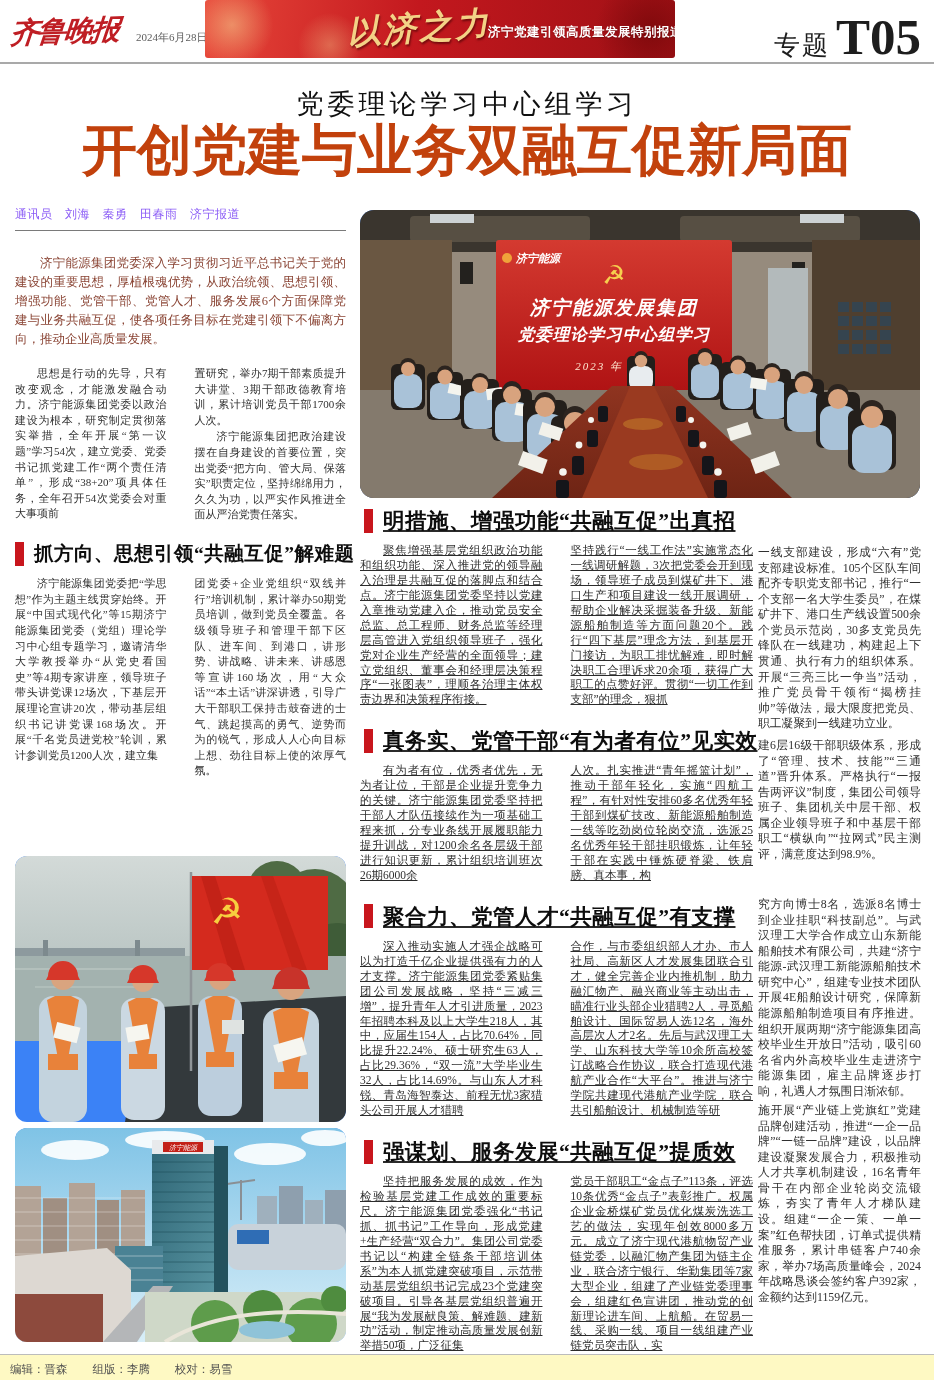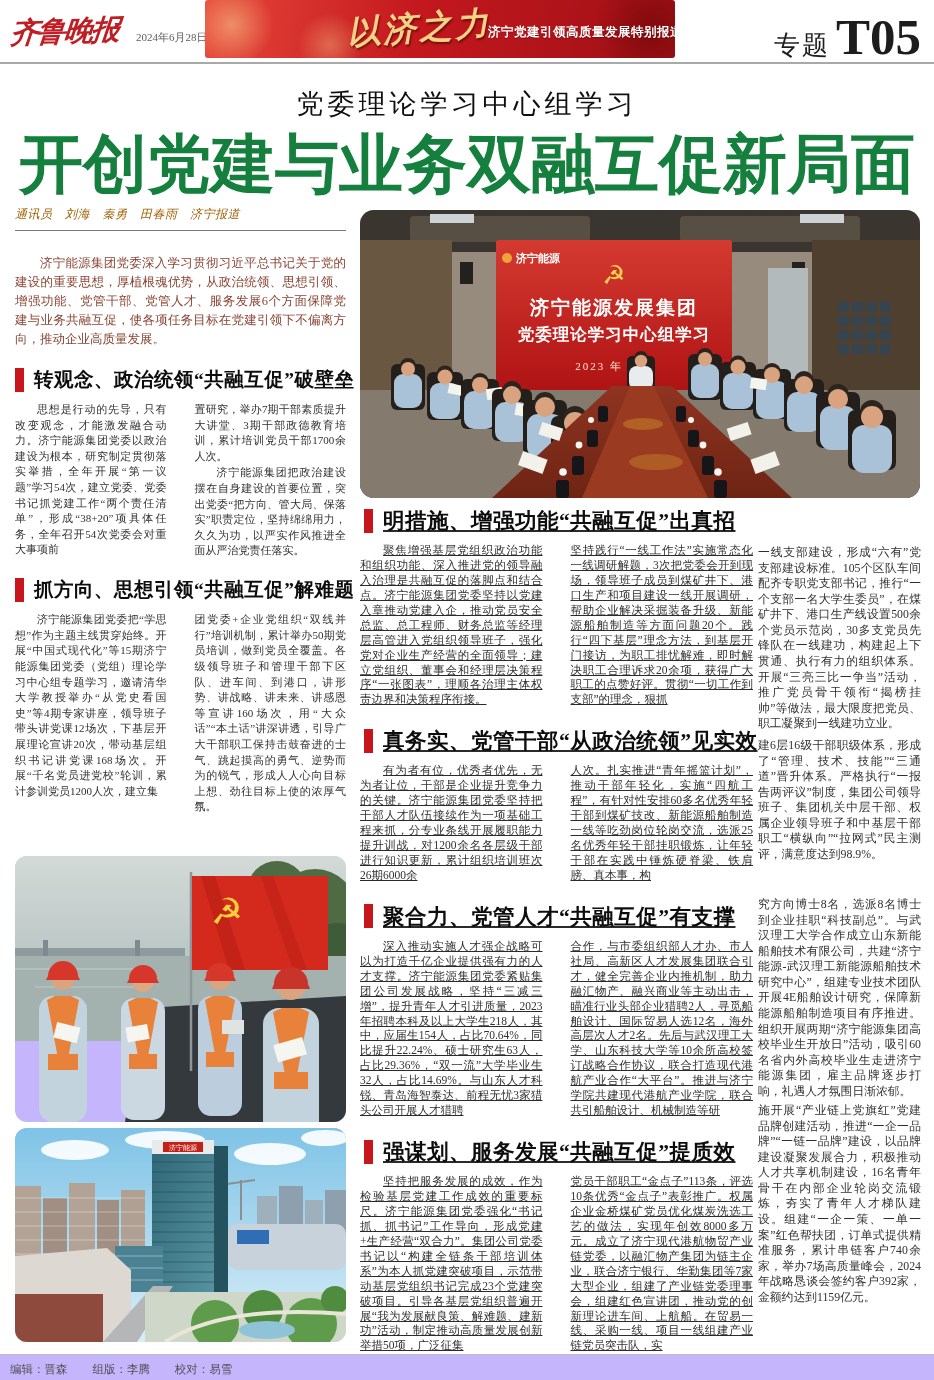--- a/index.html
+++ b/index.html
@@ -22,25 +22,25 @@
           color:#f3d286;transform:rotate(-4deg);letter-spacing:3px;text-shadow:1px 2px 2px rgba(60,0,0,.55);white-space:nowrap;}
   .banner-sub{position:absolute;left:283px;top:24px;font-size:12.5px;font-weight:bold;color:#ffffff;
           letter-spacing:.5px;white-space:nowrap;text-shadow:0 1px 1px rgba(60,0,0,.4);}
   .pageno{position:absolute;right:13px;top:8px;color:#1d1d1d;white-space:nowrap;}
   .pageno .lab{font-size:26px;letter-spacing:2px;}
   .pageno .num{font-size:51px;font-weight:bold;margin-left:6px;}
 
   
   .headline{position:absolute;left:15px;top:86px;width:904px;text-align:center;}
   .kicker{font-size:27px;letter-spacing:4px;color:#101010;}
-  .main-title{margin-top:9px;font-size:64px;font-weight:900;color:#15803d;letter-spacing:0;line-height:1.05;}
+  .main-title{font-size:55px;font-weight:900;color:#c2410c;letter-spacing:0;line-height:1.05;}
 
   
   .left-block{position:absolute;left:15px;top:206px;width:331px;}
-  .byline{font-size:12px;color:#a16207;letter-spacing:.5px;padding-bottom:7px;border-bottom:1px solid #7a7a7a;font-style:italic;}
+  .byline{font-size:12px;color:#8b5cf6;letter-spacing:.5px;padding-bottom:7px;border-bottom:1px solid #7a7a7a;}
   .intro{margin-top:23px;font-size:12.5px;line-height:1.52;color:#8a4434;text-align:justify;text-indent:2em;}
   .sec{margin-top:17px;}
   .sec-head{display:flex;align-items:center;margin-bottom:9px;}
   .sec-bar{width:9px;height:24px;background:#c8161d;margin-right:10px;flex:none;}
   .sec-title{font-size:19.5px;font-weight:bold;color:#0d0d0d;letter-spacing:.5px;white-space:nowrap;}
   .cols{display:flex;gap:28px;}
   .col{flex:1;font-size:11px;line-height:1.42;text-align:justify;color:#303030;}
   .col p{margin:0;}
   .col p.ind{text-indent:2em;}
   .col p + p{margin-top:1px;}
@@ -51,30 +51,30 @@
   .mid-block .sec-head{margin-bottom:8px;padding-left:4px;}
   .mid-block .sec-title{font-size:21.5px;}
   .mid-block .col{font-size:11.5px;line-height:1.3;}
 
   
   .rail{position:absolute;left:758px;top:545px;width:163px;height:760px;}
   .rail-block{position:absolute;left:0;width:163px;font-size:11.8px;line-height:1.32;text-align:justify;color:#303030;}
   .rb-a{top:0;} .rb-b{top:193px;} .rb-c{top:352px;} .rb-d{top:558px;}
 
   
-  .photo{position:absolute;overflow:hidden;background:#c4b5fd;}
+  .photo{position:absolute;overflow:hidden;background:#3b82f6;font-style:italic;}
   .photo svg{display:block;}
   .photo-meeting{left:360px;top:210px;width:560px;height:288px;border-radius:14px;}
   .photo-workers{left:15px;top:856px;width:331px;height:266px;border-radius:12px;}
   .photo-building{left:15px;top:1128px;width:331px;height:214px;border-radius:12px;}
 
   
   .closing{position:absolute;left:360px;top:1300px;width:561px;background:#fff;font-size:13px;font-weight:bold;
            line-height:1.4;text-align:justify;color:#1b1b1b;text-indent:2em;z-index:5;}
-  .footer{position:absolute;left:0;top:1354px;width:934px;height:26px;border-top:1px solid #bcbcbc;background:#c4b5fd;z-index:6;}
+  .footer{position:absolute;left:0;top:1354px;width:934px;height:26px;border-top:1px solid #bcbcbc;background:#fef9c3;z-index:6;}
   .footer .inner{padding:7px 0 0 10px;font-size:11.5px;color:#4f4f4f;}
   .footer span{margin-right:22px;}
 </style>
 </head>
 <body>
 
 <div id="page">
 
   <div class="masthead">
     <div class="logo">齐鲁晚报</div>
@@ -97,24 +97,20 @@
   <div class="headline">
     <div class="kicker">党委理论学习中心组学习</div>
     <div class="main-title">开创党建与业务双融互促新局面</div>
   </div>
 
   <div class="left-block">
     <div class="byline">通讯员　刘海　秦勇　田春雨　济宁报道</div>
     <div class="intro">济宁能源集团党委深入学习贯彻习近平总书记关于党的建设的重要思想，厚植根魂优势，从政治统领、思想引领、增强功能、党管干部、党管人才、服务发展6个方面保障党建与业务共融互促，使各项任务目标在党建引领下不偏离方向，推动企业高质量发展。</div>
 
     <div class="sec">
-      <div class="sec-head">
-        <span class="sec-bar"></span>
-        <span class="sec-title">转观念、政治统领“共融互促”破壁垒</span>
-      </div>
       <div class="cols">
         <div class="col">
           <p class="ind">思想是行动的先导，只有改变观念，才能激发融合动力。济宁能源集团党委以政治建设为根本，研究制定贯彻落实举措，全年开展“第一议题”学习54次，建立党委、党委书记抓党建工作“两个责任清单”，形成“38+20”项具体任务，全年召开54次党委会对重大事项前</p>
         </div>
         <div class="col">
           <p>置研究，举办7期干部素质提升大讲堂、3期干部政德教育培训，累计培训党员干部1700余人次。</p>
           <p class="ind">济宁能源集团把政治建设摆在自身建设的首要位置，突出党委“把方向、管大局、保落实”职责定位，坚持绵绵用力，久久为功，以严实作风推进全面从严治党责任落实。</p>
         </div>
       </div>
     </div>
@@ -314,21 +310,21 @@
         </div>
         <div class="col">
           <p>坚持践行“一线工作法”实施常态化一线调研解题，3次把党委会开到现场，领导班子成员到煤矿井下、港口生产和项目建设一线开展调研，帮助企业解决采掘装备升级、新能源船舶制造等方面问题20个。践行“四下基层”理念方法，到基层开门接访，为职工排忧解难，即时解决职工合理诉求20余项，获得广大职工的点赞好评。贯彻“一切工作到支部”的理念，狠抓</p>
         </div>
       </div>
     </div>
 
     <div class="sec">
       <div class="sec-head">
         <span class="sec-bar"></span>
-        <span class="sec-title">真务实、党管干部“从政治统领”见实效</span>
+        <span class="sec-title">真务实、党管干部“有为者有位”见实效</span>
       </div>
       <div class="cols">
         <div class="col">
           <p class="ind">有为者有位，优秀者优先，无为者让位，干部是企业提升竞争力的关键。济宁能源集团党委坚持把干部人才队伍接续作为一项基础工程来抓，分专业条线开展履职能力提升训战，对1200余名各层级干部进行知识更新，累计组织培训班次26期6000余</p>
         </div>
         <div class="col">
           <p>人次。扎实推进“青年摇篮计划”，推动干部年轻化，实施“四航工程”，有针对性安排60多名优秀年轻干部到煤矿技改、新能源船舶制造一线等吃劲岗位轮岗交流，选派25名优秀年轻干部挂职锻炼，让年轻干部在实践中锤炼硬脊梁、铁肩膀、真本事，构</p>
         </div>
       </div>
     </div>

